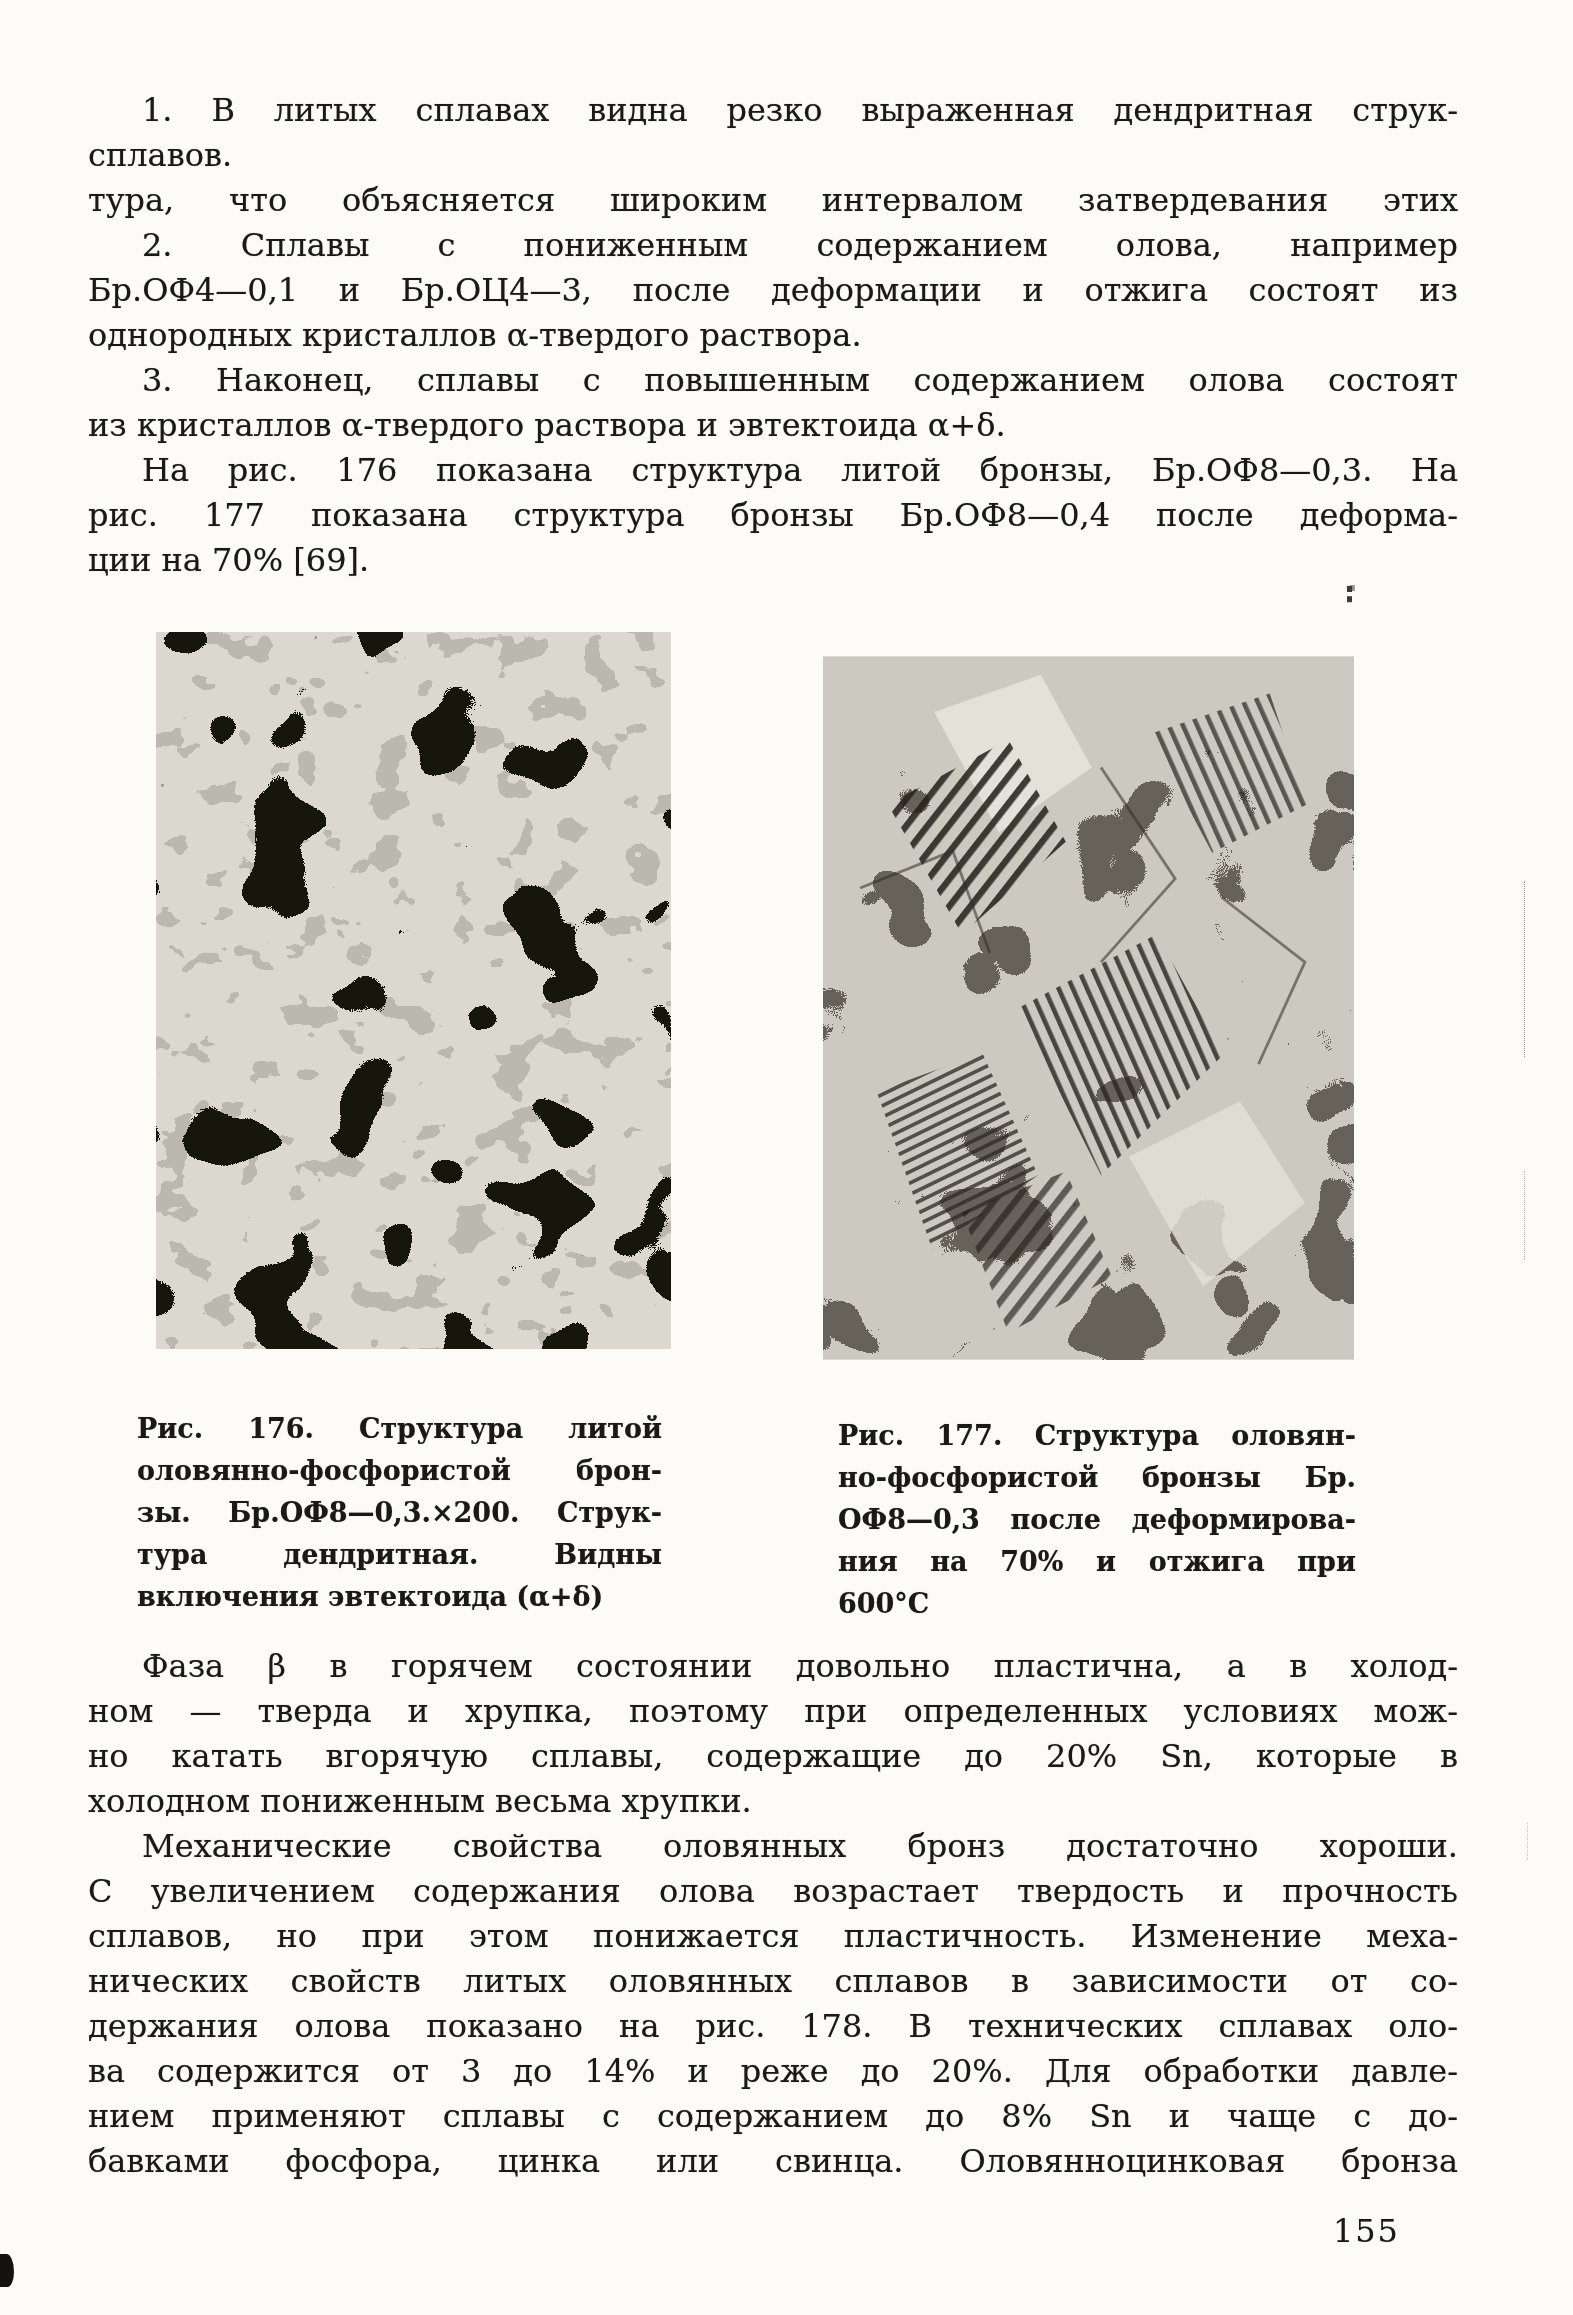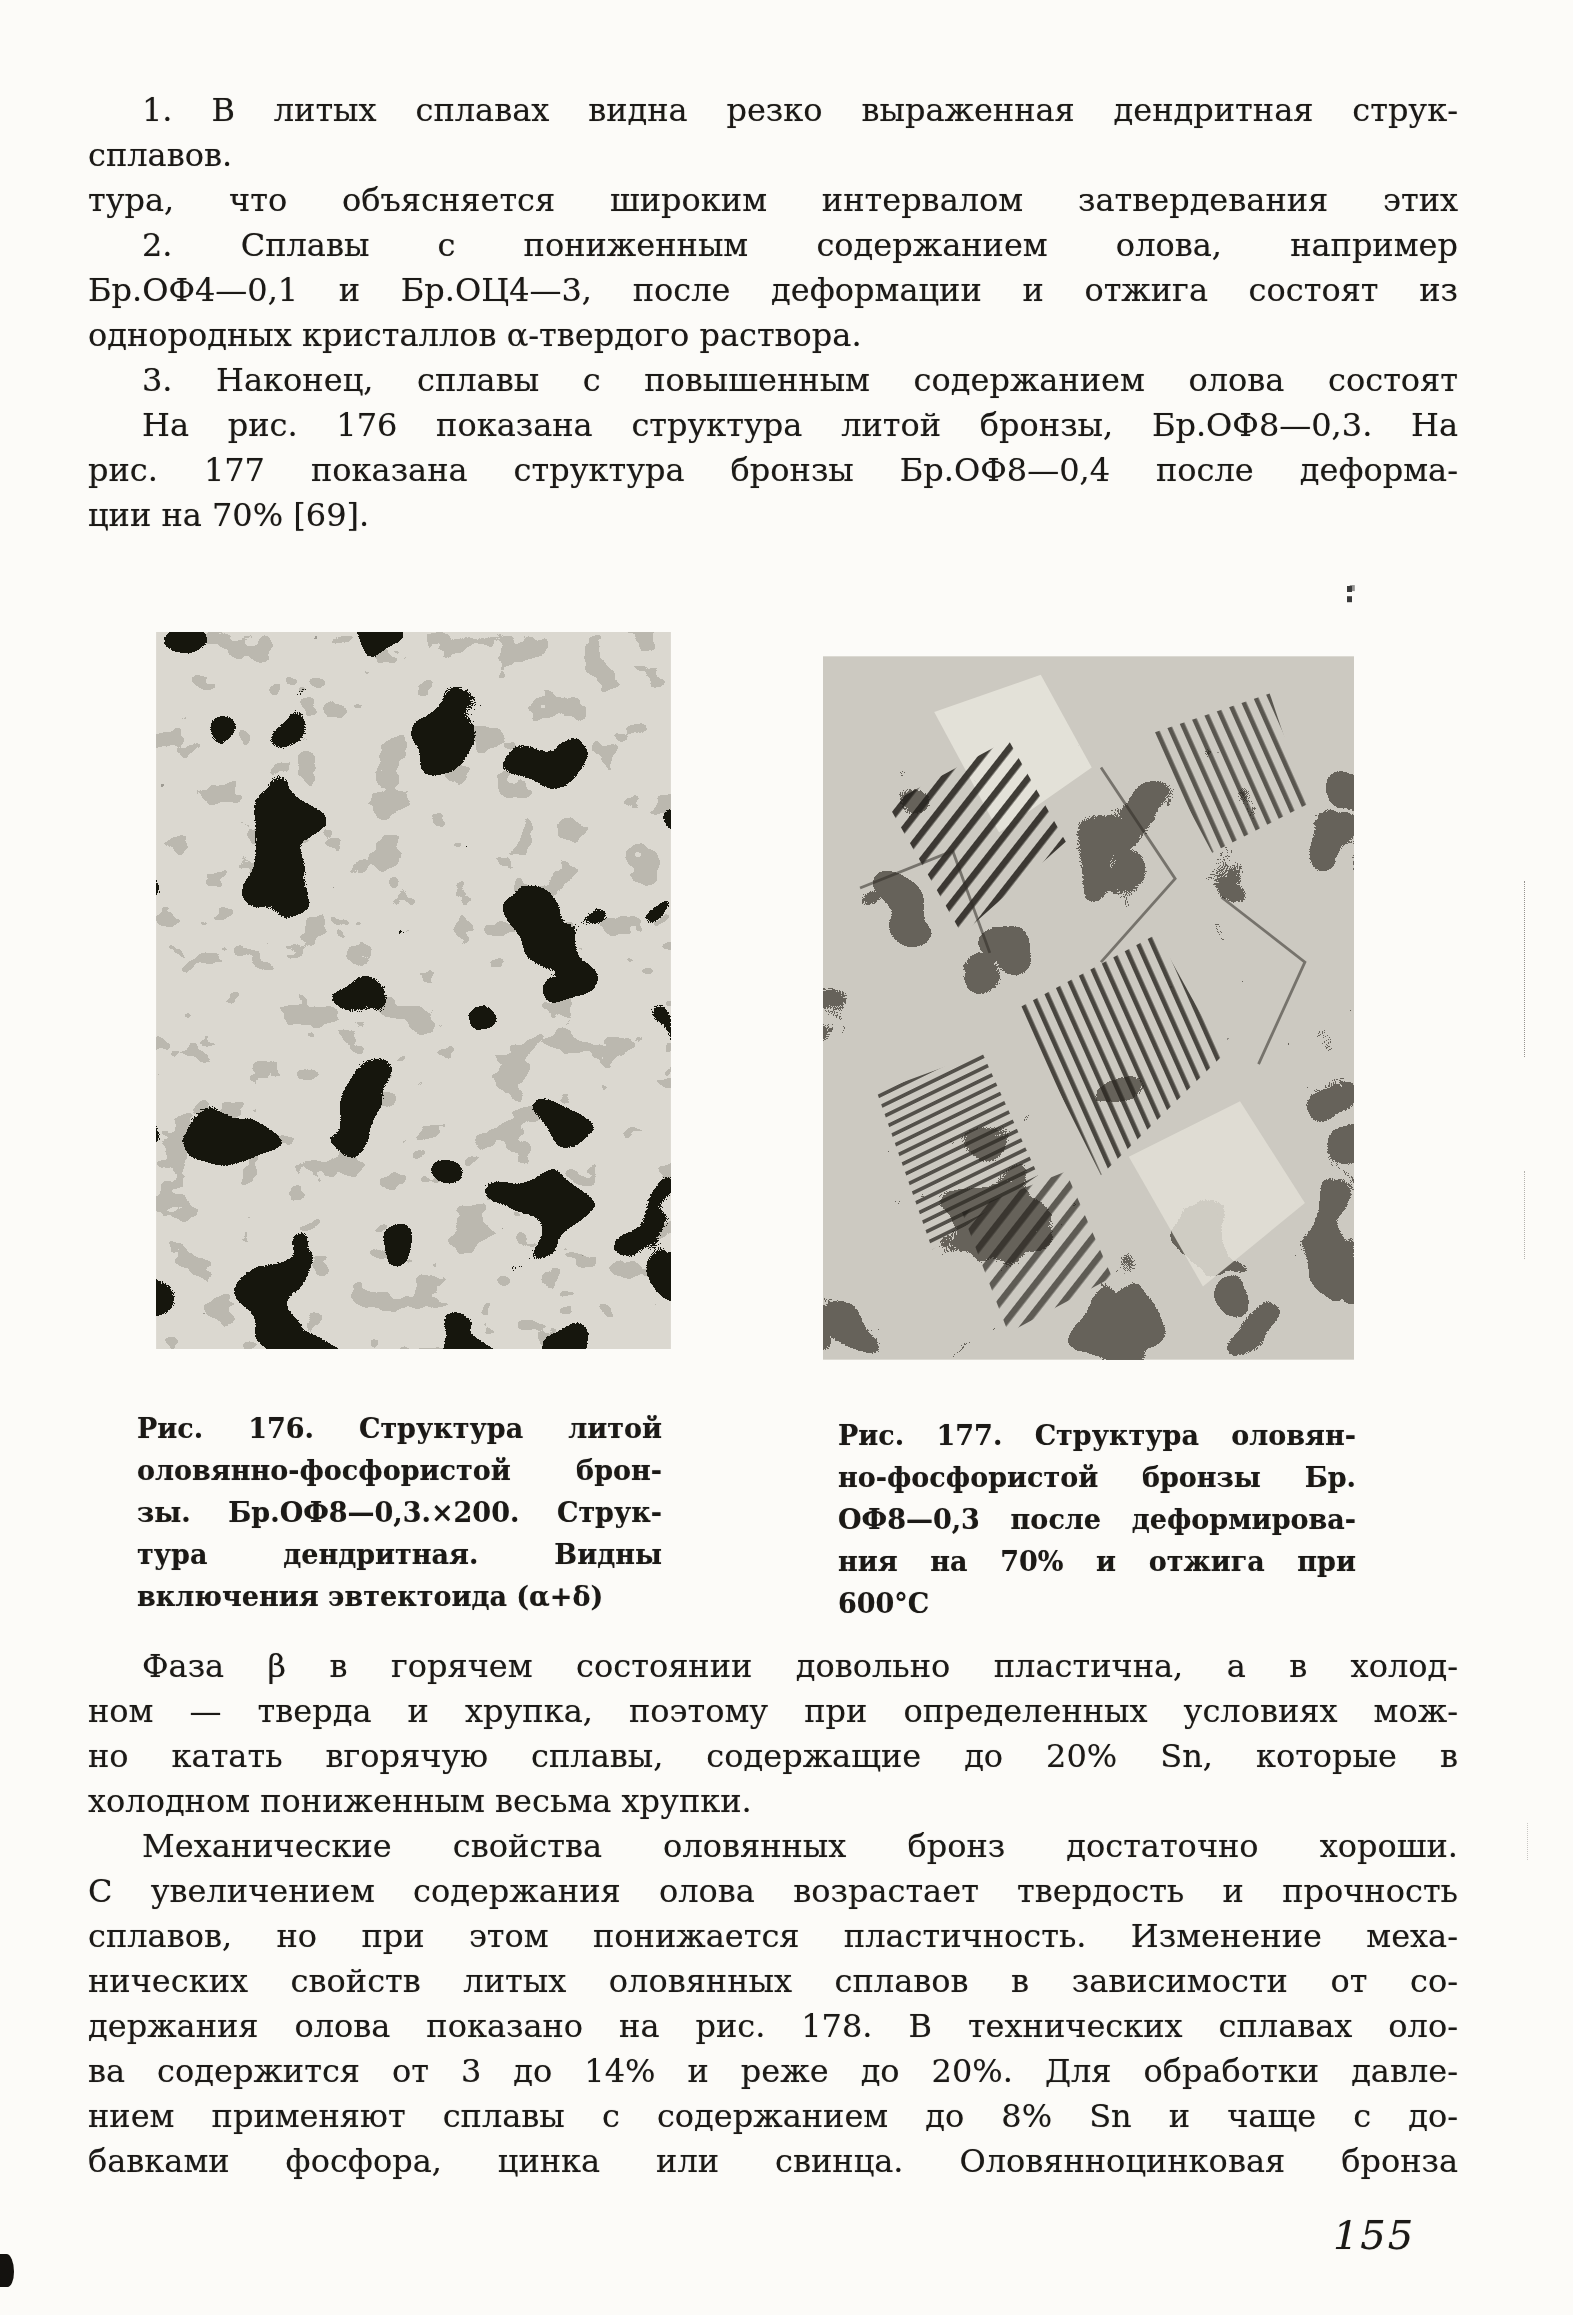--- a/index.html
+++ b/index.html
@@ -34,23 +34,22 @@
     text-shadow:0 0 0.9px rgba(20,18,14,.4);
     font-weight:bold;
   }
   #caption-left{left:137px;top:1408px;width:525px;}
   #caption-right{left:838px;top:1415px;width:518px;}
   .figure{position:absolute;display:block;}
   #fig176{left:156px;top:632px;}
   #fig177{left:823px;top:656px;}
   #page-number{
     position:absolute;left:1333px;top:2212px;
-    font-size:40px;letter-spacing:1.9px;
+    font-size:32px;letter-spacing:1.9px;
     text-shadow:0 0 0.9px rgba(20,18,14,.4);
-    font-style:italic;
   }
   
   .artifact{position:absolute;}
   #artifact-colon{
     left:1347px;top:586px;width:4.6px;height:5.6px;
     background:#3a3a3a;box-shadow:0 10.2px 0 #3a3a3a, 2.8px -0.9px 0 rgba(58,58,58,.55);
   }
   #artifact-dotted-1{left:1524px;top:881px;height:176px;width:0;border-left:1.9px dotted rgba(45,42,38,.5);}
   #artifact-dotted-2{left:1524px;top:1171px;height:88px;width:0;border-left:1.9px dotted rgba(45,42,38,.35);}
   #artifact-dotted-3{left:1527px;top:1823px;height:37px;width:0;border-left:1.9px dotted rgba(45,42,38,.25);}
@@ -65,20 +64,21 @@
 <div id="page">
 
   <div id="intro-block" class="textblock">
     <span class="tl j ind">1. В литых сплавах видна резко выраженная дендритная струк-</span>
     <span class="tl">сплавов.</span>
     <span class="tl j">тура, что объясняется широким интервалом затвердевания этих</span>
     <span class="tl j ind">2. Сплавы с пониженным содержанием олова, например</span>
     <span class="tl j">Бр.ОФ4—0,1 и Бр.ОЦ4—3, после деформации и отжига состоят из</span>
     <span class="tl">однородных кристаллов α-твердого раствора.</span>
     <span class="tl j ind">3. Наконец, сплавы с повышенным содержанием олова состоят</span>
+    <span class="tl">из кристаллов α-твердого раствора и эвтектоида α+δ.</span>
     <span class="tl j ind">На рис. 176 показана структура литой бронзы, Бр.ОФ8—0,3. На</span>
     <span class="tl j">рис. 177 показана структура бронзы Бр.ОФ8—0,4 после деформа-</span>
     <span class="tl">ции на 70% [69].</span>
   </div>
 
   <svg id="fig176" class="figure" width="515" height="717" viewBox="0 0 555 773" aria-hidden="true">
     <defs>
       <filter id="blobL" x="0" y="0" width="100%" height="100%">
         <feTurbulence type="fractalNoise" baseFrequency="0.0105 0.012" numOctaves="2" seed="14" result="t"></feTurbulence>
         <feColorMatrix in="t" type="luminanceToAlpha" result="a"></feColorMatrix>

